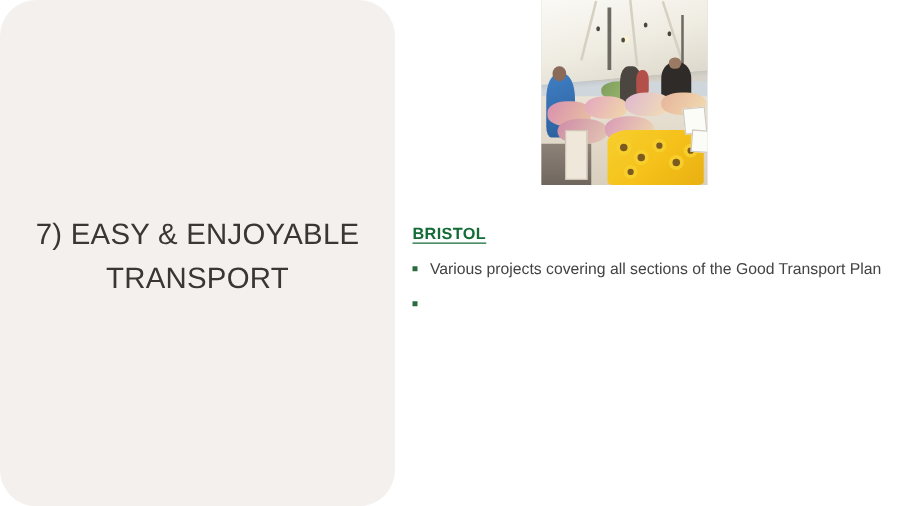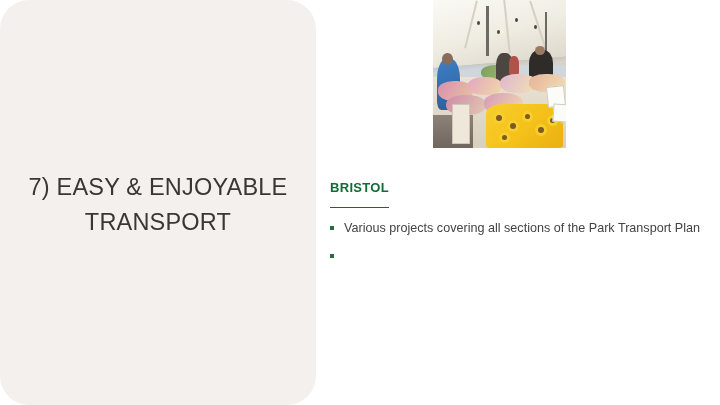--- a/index.html
+++ b/index.html
@@ -222,21 +222,21 @@
     top: 178px;
     width: 392px;
   }
   .section-heading {
     display: inline-block;
     color: #136b37;
     font-size: 13px;
     font-weight: bold;
     letter-spacing: 0.3px;
     border-bottom: 1.6px solid #136b37;
-    padding-bottom: 12px;
+    padding-bottom: 0px;
     line-height: 15px;
     margin: 0 0 11px 2px;
   }
   .bullet-list {
     list-style: none;
     margin: 0;
     padding: 0;
   }
   .bullet-item {
     position: relative;
@@ -314,21 +314,21 @@
         <div class="ph-crate"></div>
       </div>
     </div>
 
     <div class="body-block">
       <div class="section-heading">BRISTOL</div>
 
       <ul class="bullet-list">
         <li class="bullet-item">
           <span class="bullet-marker"></span>
-          <span>Various projects covering all sections of the Park Transport Plan</span>
+          <span>Various projects covering all sections of the Good Transport Plan</span>
         </li>
         <li class="bullet-item">
           <span class="bullet-marker"></span>
         </li>
       </ul>
     </div>
 
   </div>
 </div>
 

